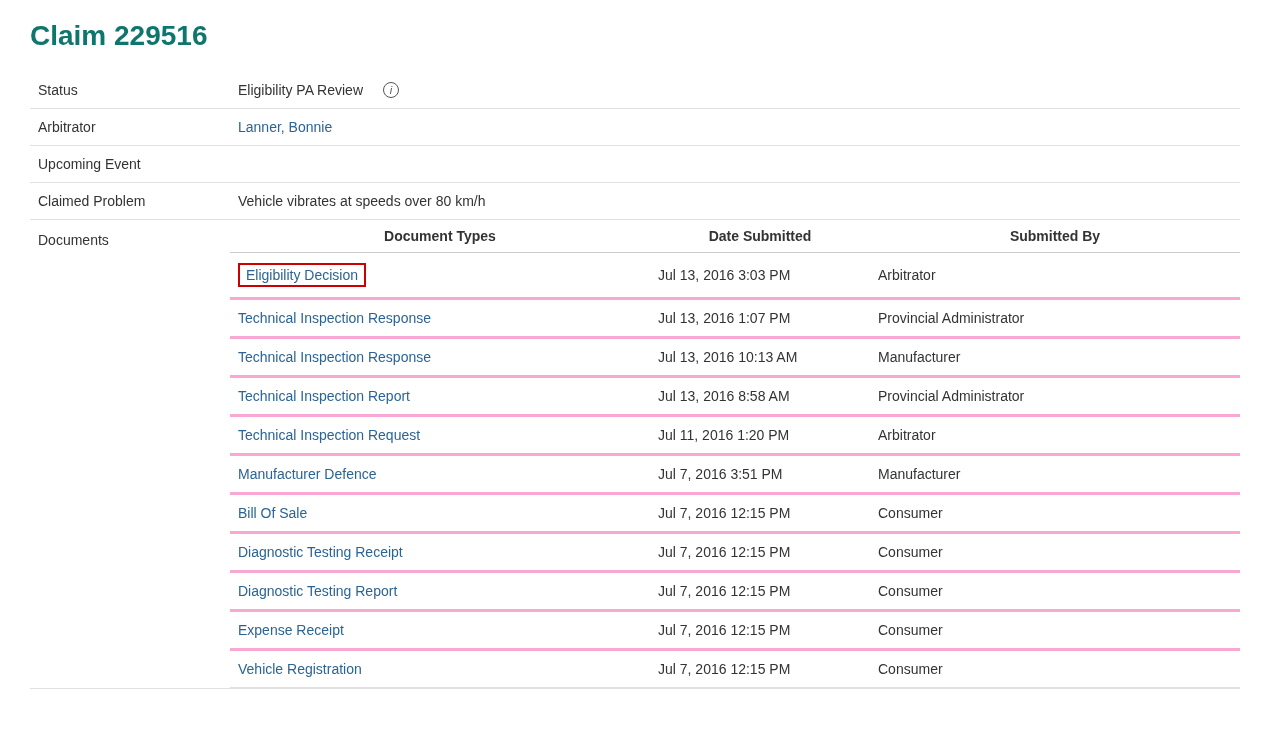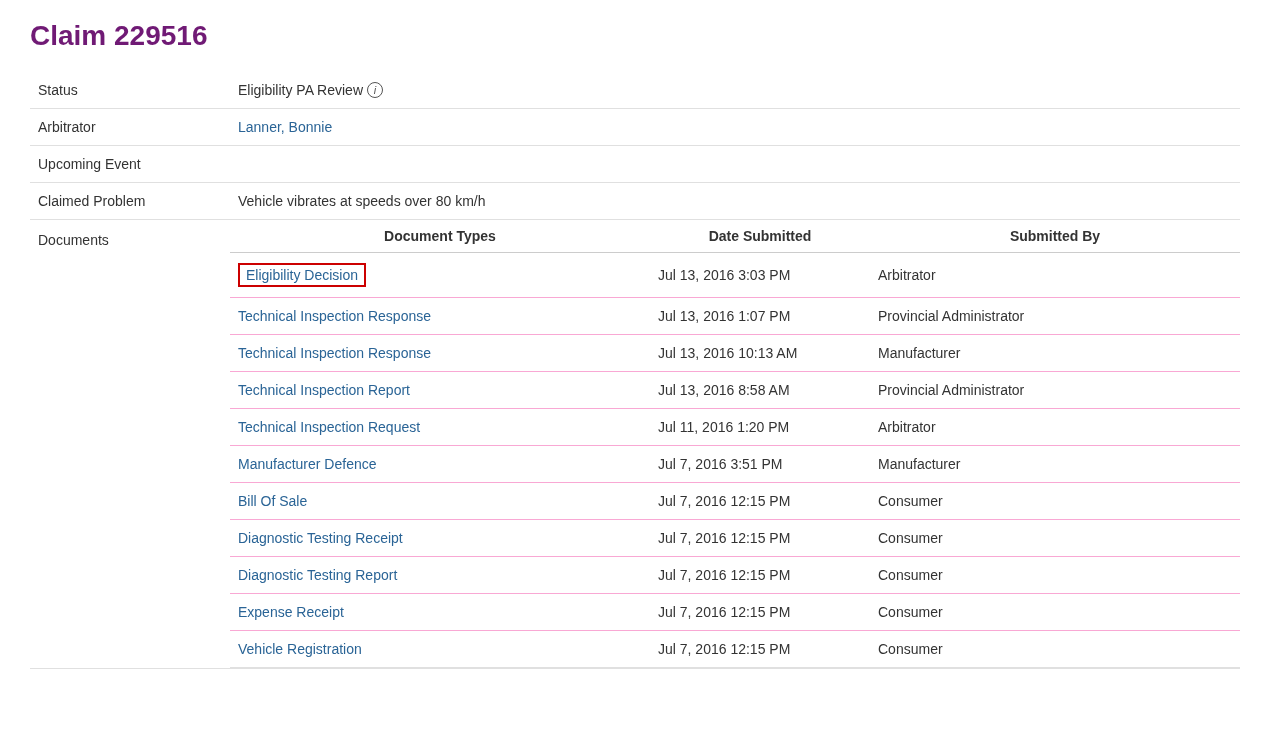--- a/index.html
+++ b/index.html
@@ -6,21 +6,21 @@
     body {
       font-family: Arial, sans-serif;
       font-size: 14px;
       background: #fff;
       color: #333;
       padding: 20px 30px;
     }
     h1 {
       font-size: 28px;
       font-weight: bold;
-      color: #701a75;
+      color: #0f766e;
       margin-bottom: 20px;
     }
     .info-table {
       width: 100%;
       border-collapse: collapse;
     }
     .info-table tr {
       border-bottom: 1px solid #e0e0e0;
     }
     .info-table td {
@@ -32,21 +32,21 @@
       width: 200px;
       color: #333;
       font-weight: normal;
     }
     .info-table td:last-child {
       color: #333;
     }
     .status-info {
       display: flex;
       align-items: flex-end;
-      gap: 4px;
+      gap: 20px;
     }
     .info-icon {
       display: inline-flex;
       align-items: center;
       justify-content: center;
       width: 16px;
       height: 16px;
       border-radius: 50%;
       border: 1px solid #555;
       font-size: 11px;
@@ -70,21 +70,21 @@
       border-bottom: 1px solid #ccc;
     }
     .doc-table th {
       padding: 8px 8px;
       text-align: center;
       font-weight: bold;
       color: #333;
     }
     .doc-table td {
       padding: 10px 8px;
-      border-bottom: 1px solid #f9a8d4;
+      border-bottom: 3px solid #f9a8d4;
       vertical-align: middle;
     }
     .doc-table tr:last-child td {
       border-bottom: none;
     }
     .col-type { width: 420px; }
     .col-date { width: 220px; }
     .col-submitter { width: auto; }
     .highlighted-link {
       display: inline-block;

